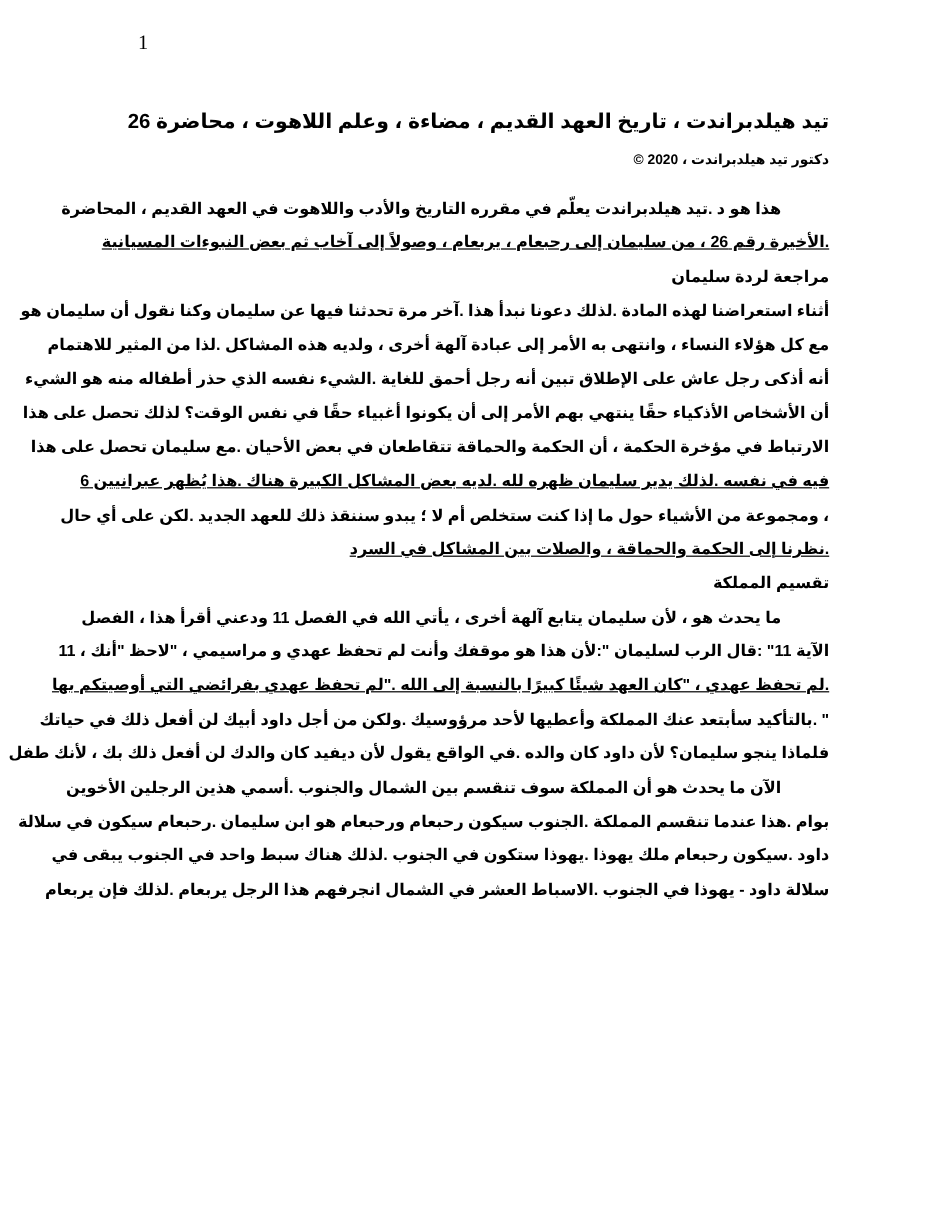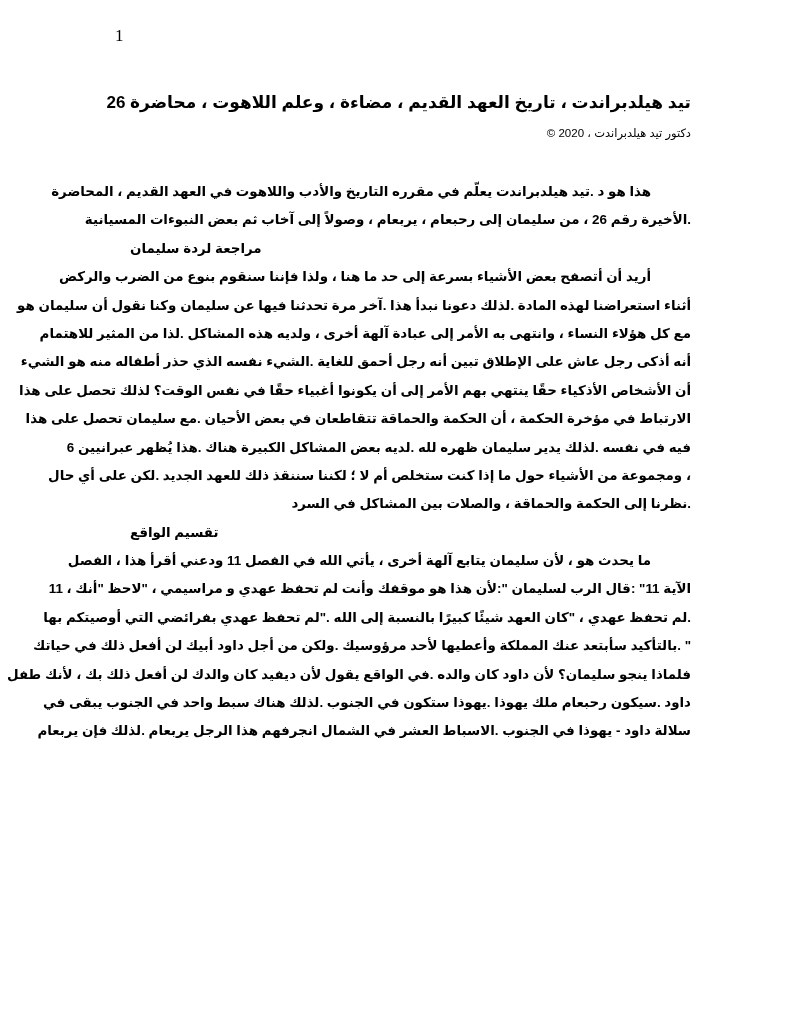--- a/index.html
+++ b/index.html
@@ -3,61 +3,62 @@
 <meta charset="utf-8">
 <style>
   html, body { margin: 0; padding: 0; background: #ffffff; }
   body { width: 791px; height: 1024px; position: relative; overflow: hidden;
          font-family: "Liberation Sans", "DejaVu Sans", sans-serif; color: #000; }
   .page-number { position: absolute; left: 115px; top: 26px;
                  font-family: "Liberation Serif", "DejaVu Serif", serif; font-size: 17px; }
   .title { position: absolute; right: 100px; top: 92px; direction: rtl; text-align: right;
            font-size: 17px; font-weight: bold; white-space: nowrap; }
   .copyright { position: absolute; right: 100px; top: 126px; direction: rtl; text-align: left;
-               font-size: 11.5px; font-weight: normal; white-space: nowrap; }
-  .body { position: absolute; left: 130px; right: 100px; top: 178px; direction: rtl; }
+               font-size: 11.5px; font-weight: bold; white-space: nowrap; }
+  .body { position: absolute; left: 130px; right: 100px; top: 160px; direction: rtl; }
   .line { height: 28.4px; line-height: 28.4px; font-size: 13.4px; font-weight: bold;
           white-space: nowrap; text-align: justify; text-align-last: justify; }
-  .line.last { text-align-last: right; }
+  .line.last { text-align-last: right; text-decoration: underline; }
   .line.indent { padding-right: 40px; }
   .heading { height: 28.4px; line-height: 28.4px; font-size: 13.4px; font-weight: bold;
-             text-align: left; }
+             text-align: right; }
 </style>
 </head>
 <body>
 
 <div class="page-number">1</div>
 <div class="title">تيد هيلدبراندت ، تاريخ العهد القديم ، مضاءة ، وعلم اللاهوت ، محاضرة 26</div>
 <div class="copyright">دكتور تيد هيلدبراندت ، 2020 ©</div>
 
 <div class="body">
   <div>
     <div class="line indent">هذا هو د .تيد هيلدبراندت يعلّم في مقرره التاريخ والأدب واللاهوت في العهد القديم ، المحاضرة</div>
     <div class="line last">.الأخيرة رقم 26 ، من سليمان إلى رحبعام ، يربعام ، وصولاً إلى آخاب ثم بعض النبوءات المسيانية</div>
   </div>
 
   <div class="heading">مراجعة لردة سليمان</div>
   <div>
-    <div class="line indent">أريد أن أتصفح بعض الأشياء بسرعة إلى حد ما هنا ، ولذا فإننا سنقوم بنوع من الضرب والركض</div>
     <div class="line">أثناء استعراضنا لهذه المادة .لذلك دعونا نبدأ هذا .آخر مرة تحدثنا فيها عن سليمان وكنا نقول أن سليمان هو</div>
     <div class="line">مع كل هؤلاء النساء ، وانتهى به الأمر إلى عبادة آلهة أخرى ، ولديه هذه المشاكل .لذا من المثير للاهتمام</div>
     <div class="line">أنه أذكى رجل عاش على الإطلاق تبين أنه رجل أحمق للغاية .الشيء نفسه الذي حذر أطفاله منه هو الشيء</div>
     <div class="line">أن الأشخاص الأذكياء حقًا ينتهي بهم الأمر إلى أن يكونوا أغبياء حقًا في نفس الوقت؟ لذلك تحصل على هذا</div>
     <div class="line">الارتباط في مؤخرة الحكمة ، أن الحكمة والحماقة تتقاطعان في بعض الأحيان .مع سليمان تحصل على هذا</div>
     <div class="line last">فيه في نفسه .لذلك يدير سليمان ظهره لله .لديه بعض المشاكل الكبيرة هناك .هذا يُظهر عبرانيين 6</div>
-    <div class="line">، ومجموعة من الأشياء حول ما إذا كنت ستخلص أم لا ؛ لكننا سننقذ ذلك للعهد الجديد .لكن على أي حال</div>
+    <div class="line">، ومجموعة من الأشياء حول ما إذا كنت ستخلص أم لا ؛ يبدو سننقذ ذلك للعهد الجديد .لكن على أي حال</div>
     <div class="line last">.نظرنا إلى الحكمة والحماقة ، والصلات بين المشاكل في السرد</div>
   </div>
 
-  <div class="heading">تقسيم الواقع</div>
+  <div class="heading">تقسيم المملكة</div>
   <div>
     <div class="line indent">ما يحدث هو ، لأن سليمان يتابع آلهة أخرى ، يأتي الله في الفصل 11 ودعني أقرأ هذا ، الفصل</div>
     <div class="line">الآية 11" :قال الرب لسليمان ":لأن هذا هو موقفك وأنت لم تحفظ عهدي و مراسيمي ، "لاحظ "أنك ، 11</div>
     <div class="line last">.لم تحفظ عهدي ، "كان العهد شيئًا كبيرًا بالنسبة إلى الله ."لم تحفظ عهدي بفرائضي التي أوصيتكم بها</div>
     <div class="line">" .بالتأكيد سأبتعد عنك المملكة وأعطيها لأحد مرؤوسيك .ولكن من أجل داود أبيك لن أفعل ذلك في حياتك</div>
     <div class="line">فلماذا ينجو سليمان؟ لأن داود كان والده .في الواقع يقول لأن ديفيد كان والدك لن أفعل ذلك بك ، لأنك طفل</div>
   </div>
 
   <div>
+    <div class="line indent">الآن ما يحدث هو أن المملكة سوف تنقسم بين الشمال والجنوب .أسمي هذين الرجلين الأخوين</div>
+    <div class="line">بوام .هذا عندما تنقسم المملكة .الجنوب سيكون رحبعام ورحبعام هو ابن سليمان .رحبعام سيكون في سلالة</div>
     <div class="line">داود .سيكون رحبعام ملك يهوذا .يهوذا ستكون في الجنوب .لذلك هناك سبط واحد في الجنوب يبقى في</div>
     <div class="line">سلالة داود - يهوذا في الجنوب .الاسباط العشر في الشمال انجرفهم هذا الرجل يربعام .لذلك فإن يربعام</div>
   </div>
 </div>
 
 </body></html>

